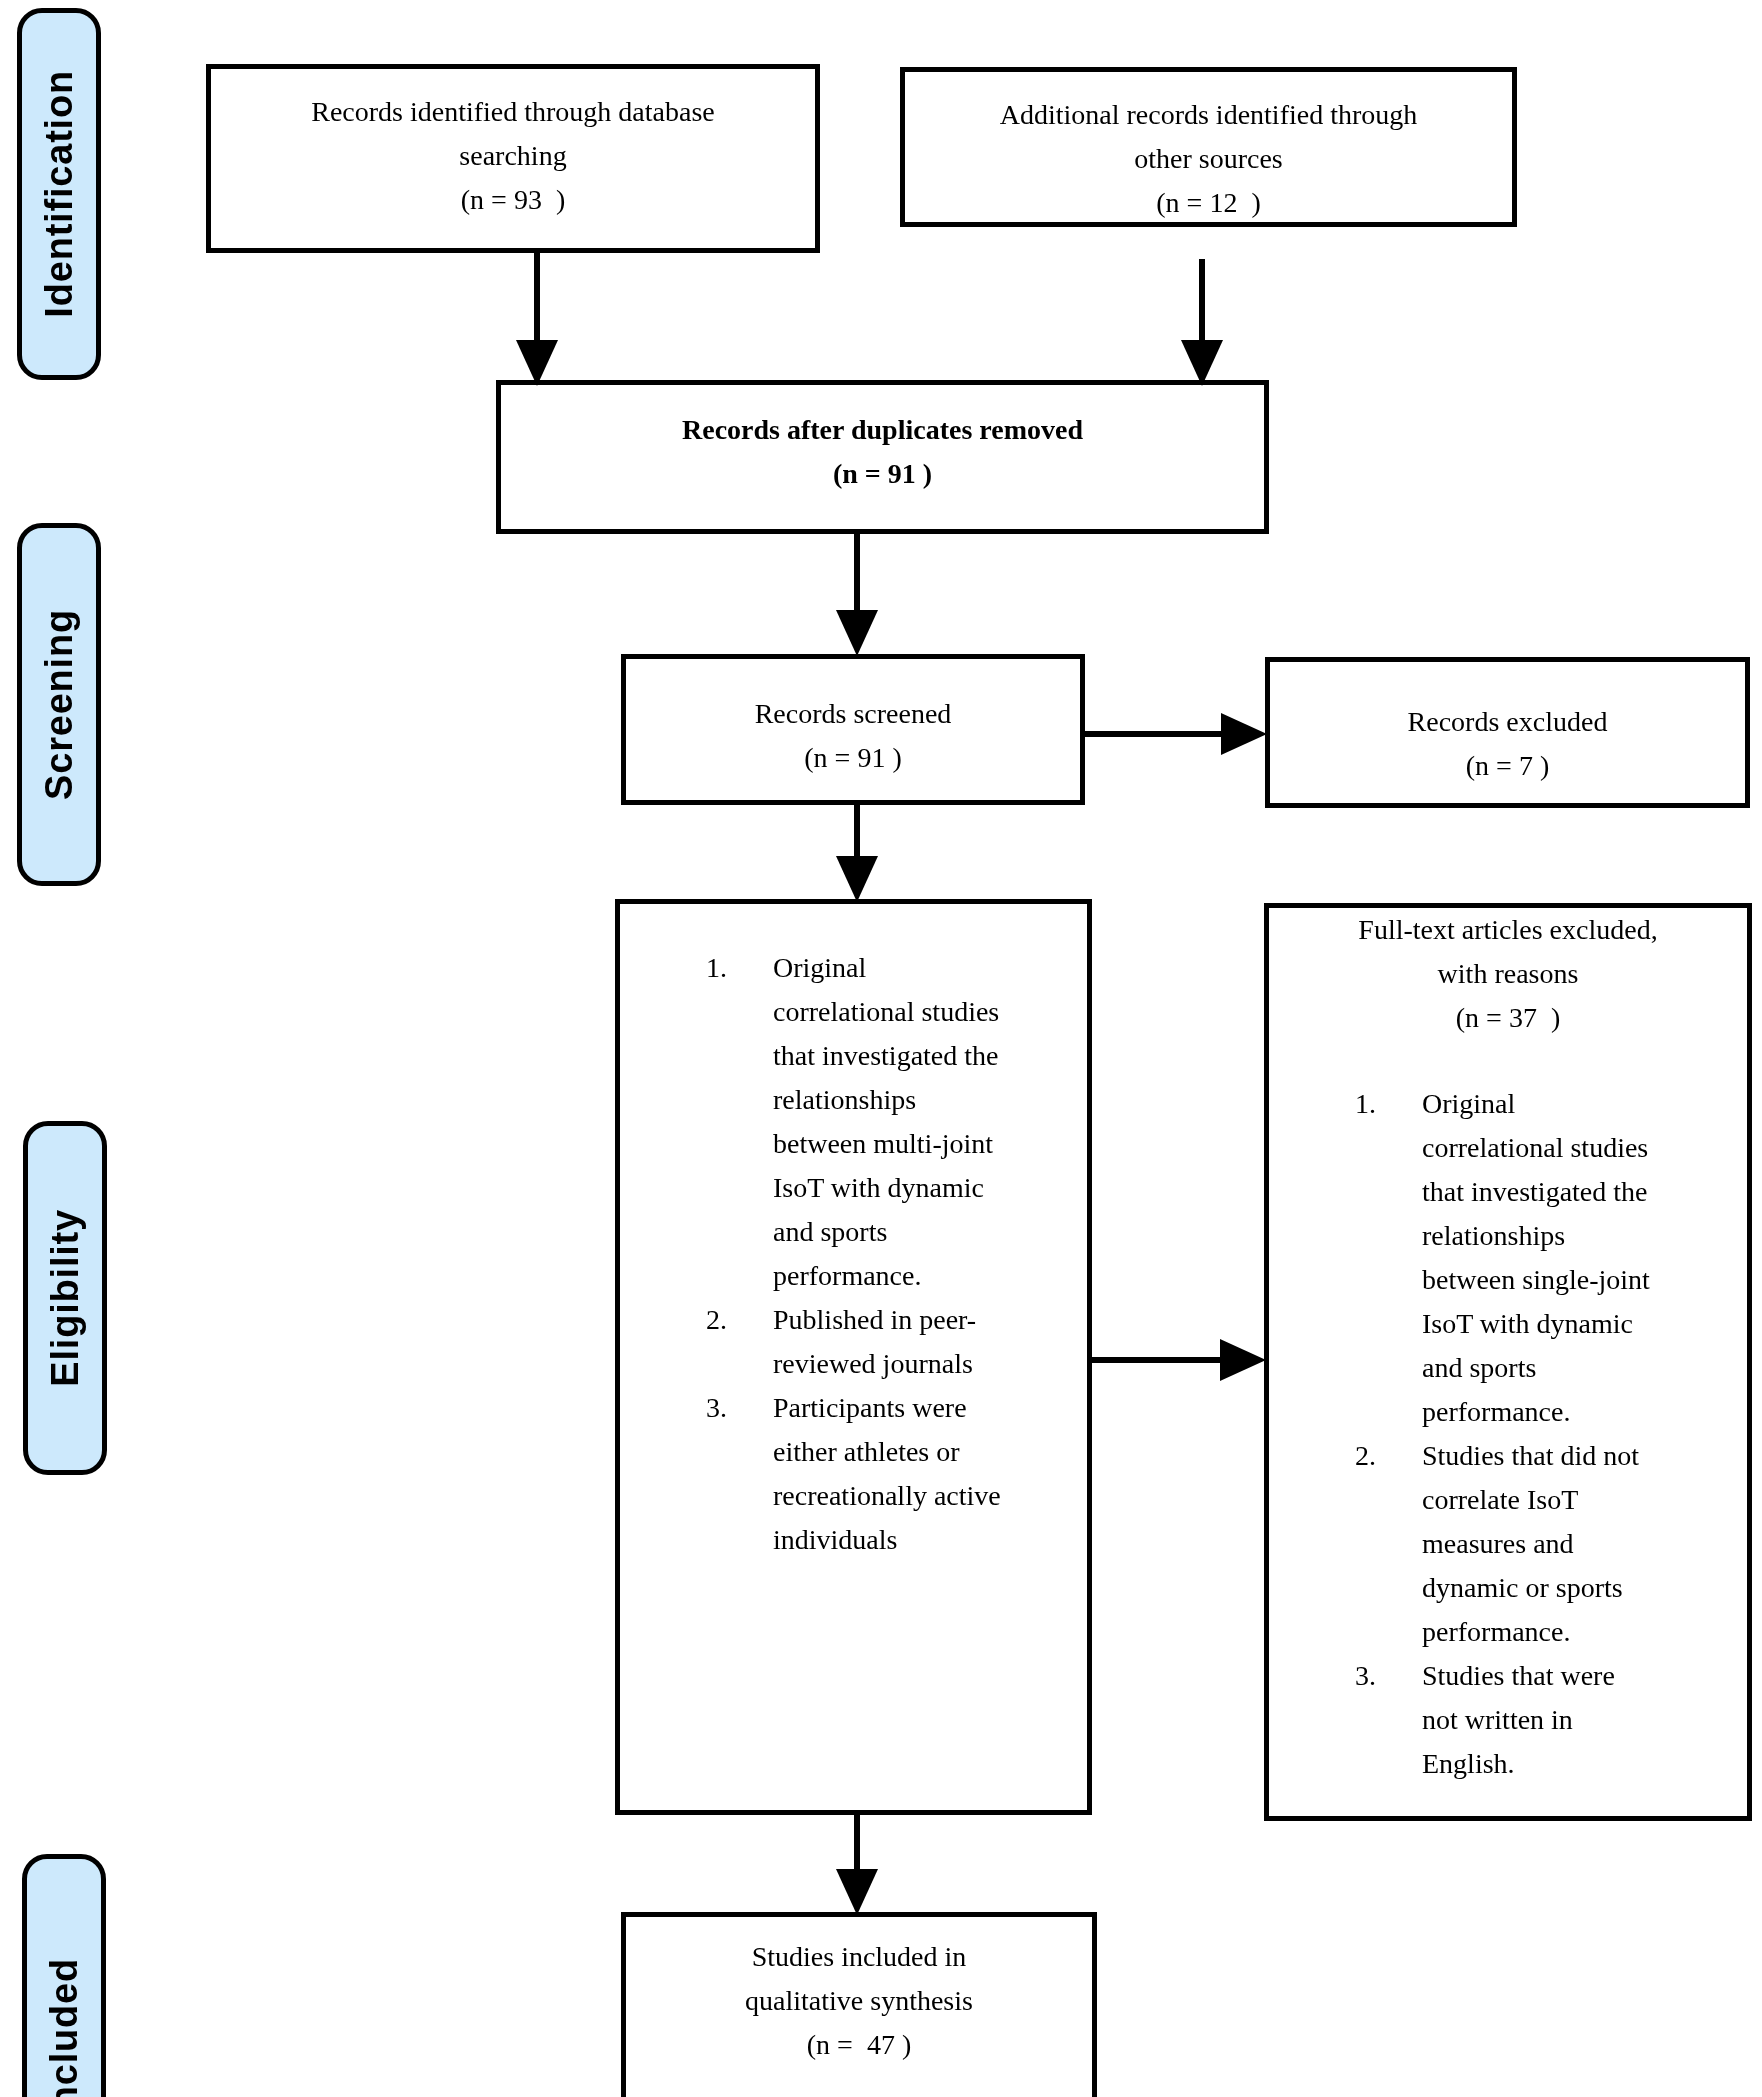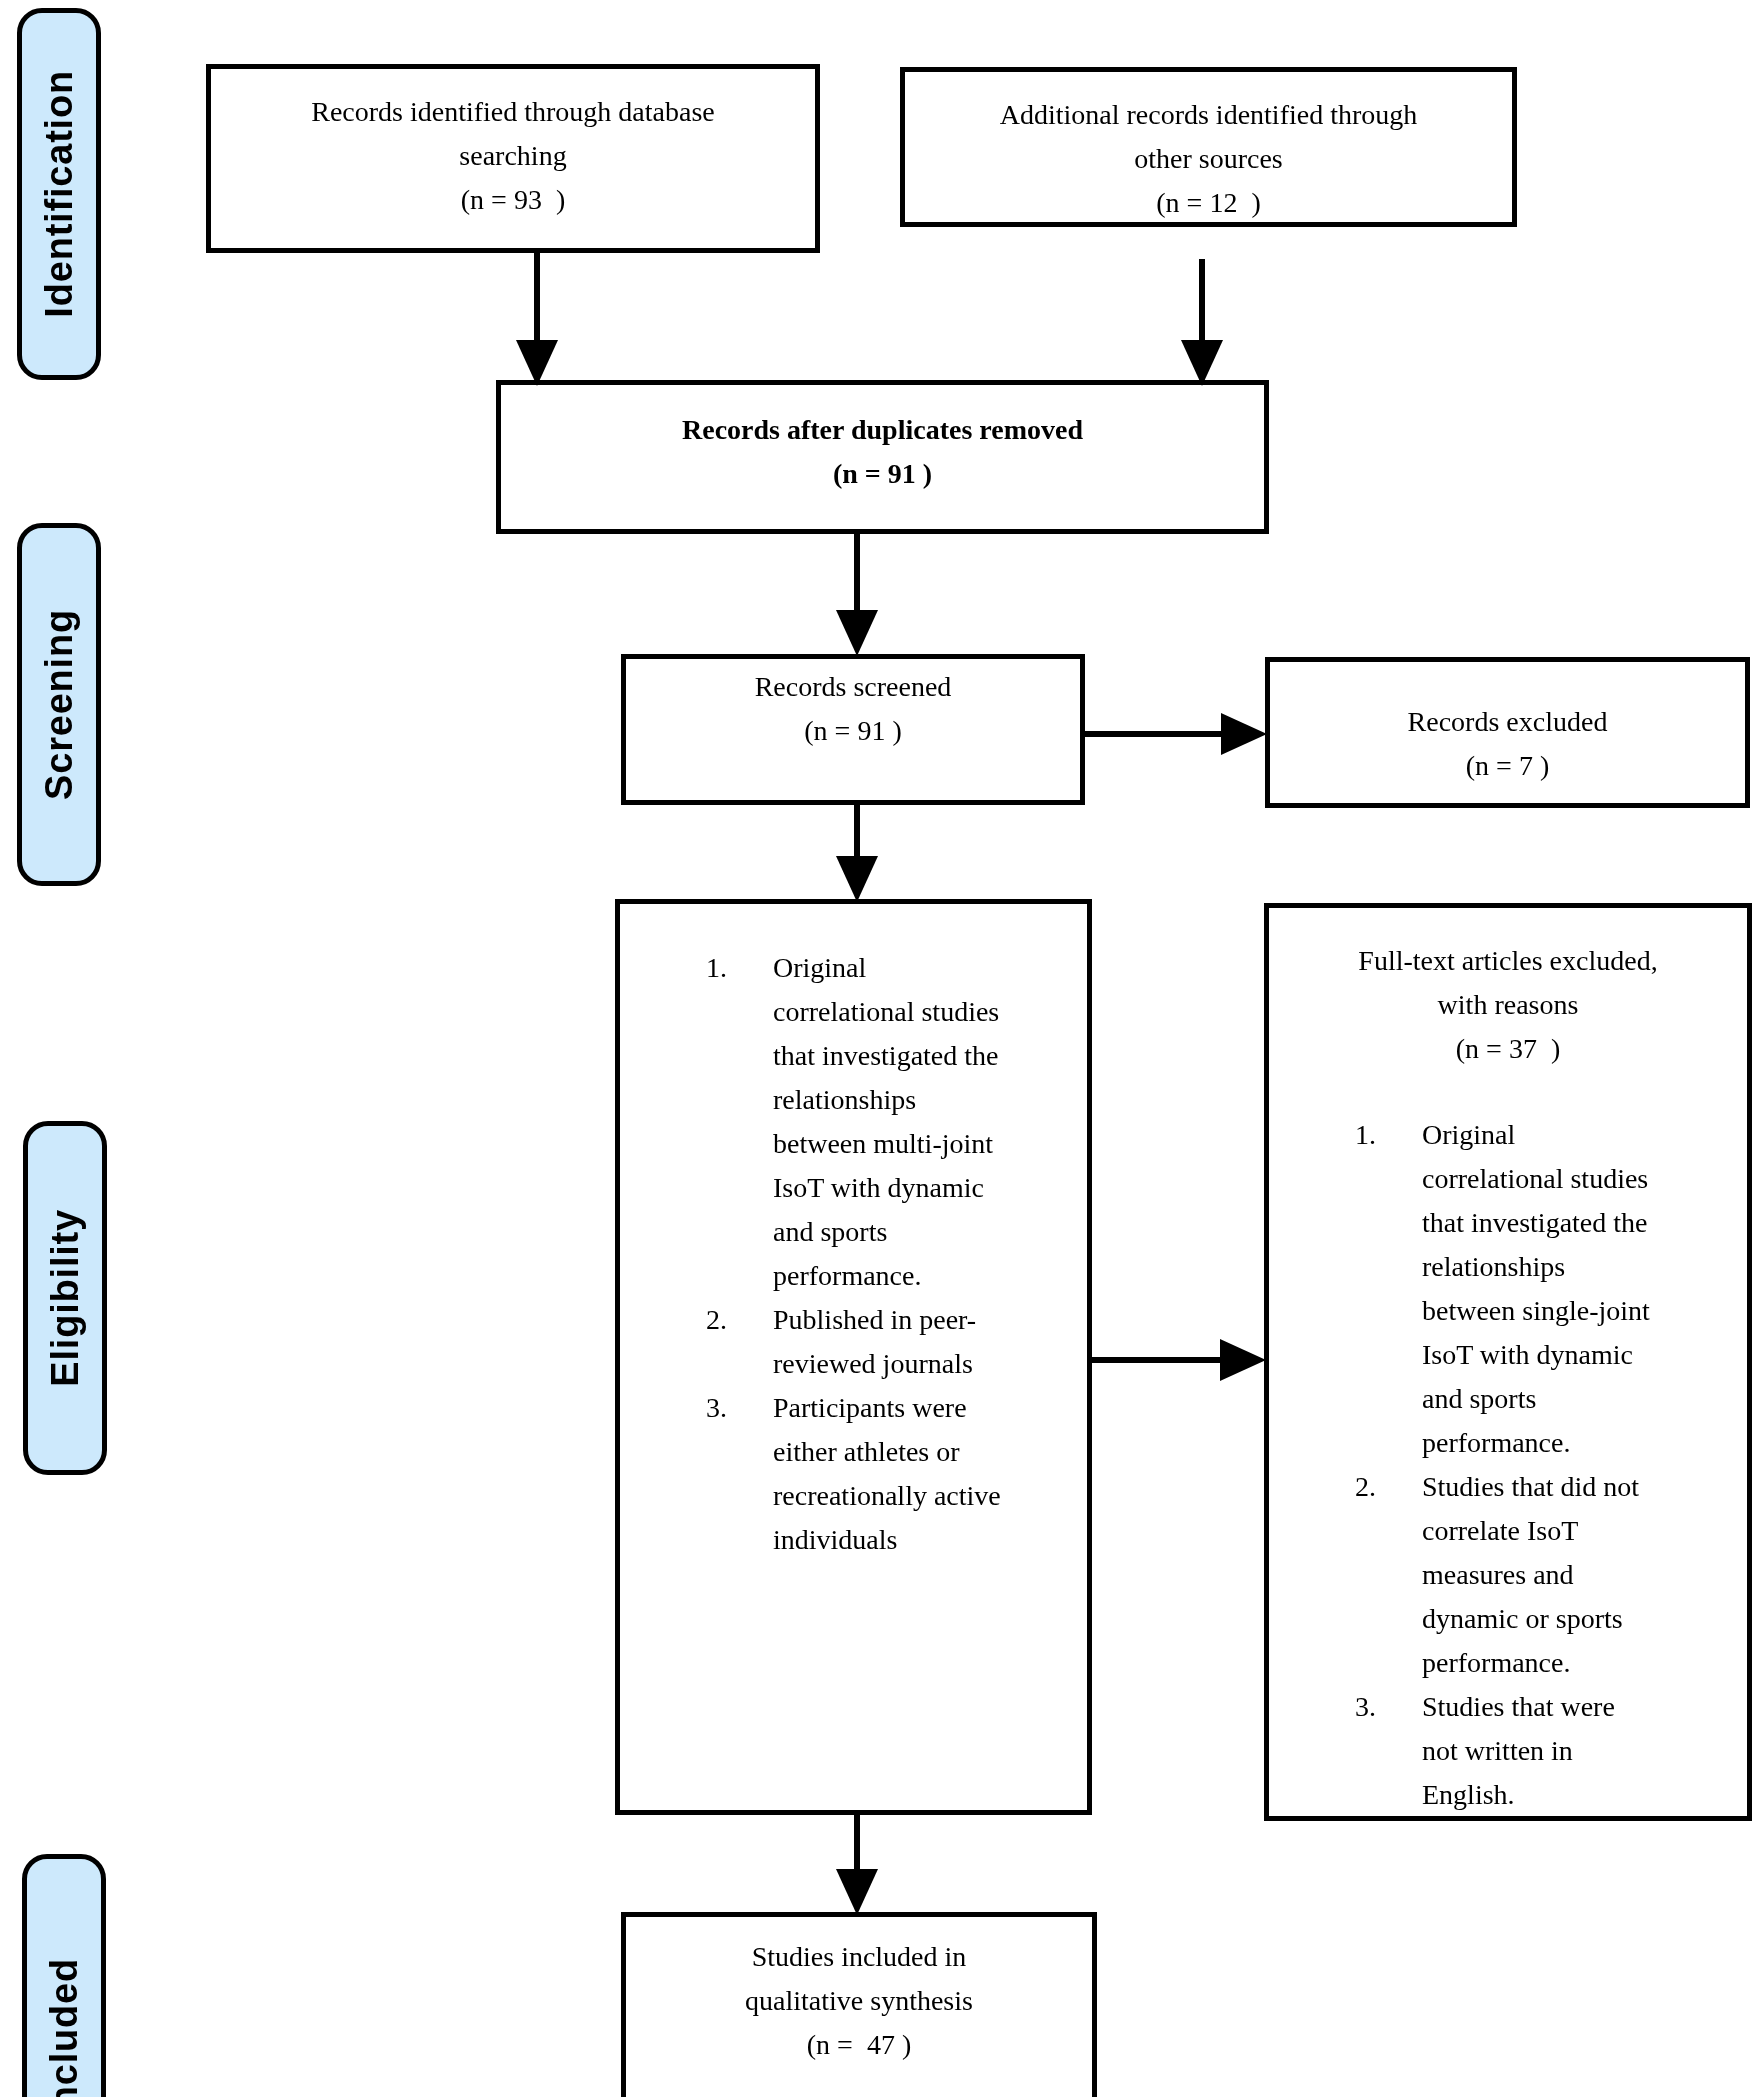--- a/index.html
+++ b/index.html
@@ -74,21 +74,21 @@
 other sources
 (n = 12  )</div>
   </div>
 
   <div class="fbox" style="left:496px; top:380px; width:773px; height:154px;">
     <div class="txt" style="padding-top:23px;font-weight:bold;">Records after duplicates removed
 (n = 91 )</div>
   </div>
 
   <div class="fbox" style="left:621px; top:654px; width:464px; height:151px;">
-    <div class="txt" style="padding-top:6px;font-family:Liberation Serif, serif;">Records screened
+    <div class="txt" style="padding-top:33px;font-family:Liberation Serif, serif;">Records screened
 (n = 91 )</div>
   </div>
   <div class="fbox" style="left:1265px; top:657px; width:485px; height:151px;">
     <div class="txt" style="padding-top:38px;">Records excluded
 (n = 7 )</div>
   </div>
 
   <div class="fbox" style="left:615px; top:899px; width:477px; height:916px;">
     <div class="cond-list">
       <div class="cond-item">
@@ -111,21 +111,21 @@
         <div class="cond-num">3.</div>
         <div class="cond-text">Participants were
 either athletes or
 recreationally active
 individuals</div>
       </div>
     </div>
   </div>
 
   <div class="fbox" style="left:1264px; top:903px; width:488px; height:918px;">
-    <div class="txt" style="padding-top:31px;">Full-text articles excluded,
+    <div class="txt" style="">Full-text articles excluded,
 with reasons
 (n = 37  )</div>
     <div class="cond-list">
       <div class="cond-item">
         <div class="cond-num">1.</div>
         <div class="cond-text">Original
 correlational studies
 that investigated the
 relationships
 between single-joint

